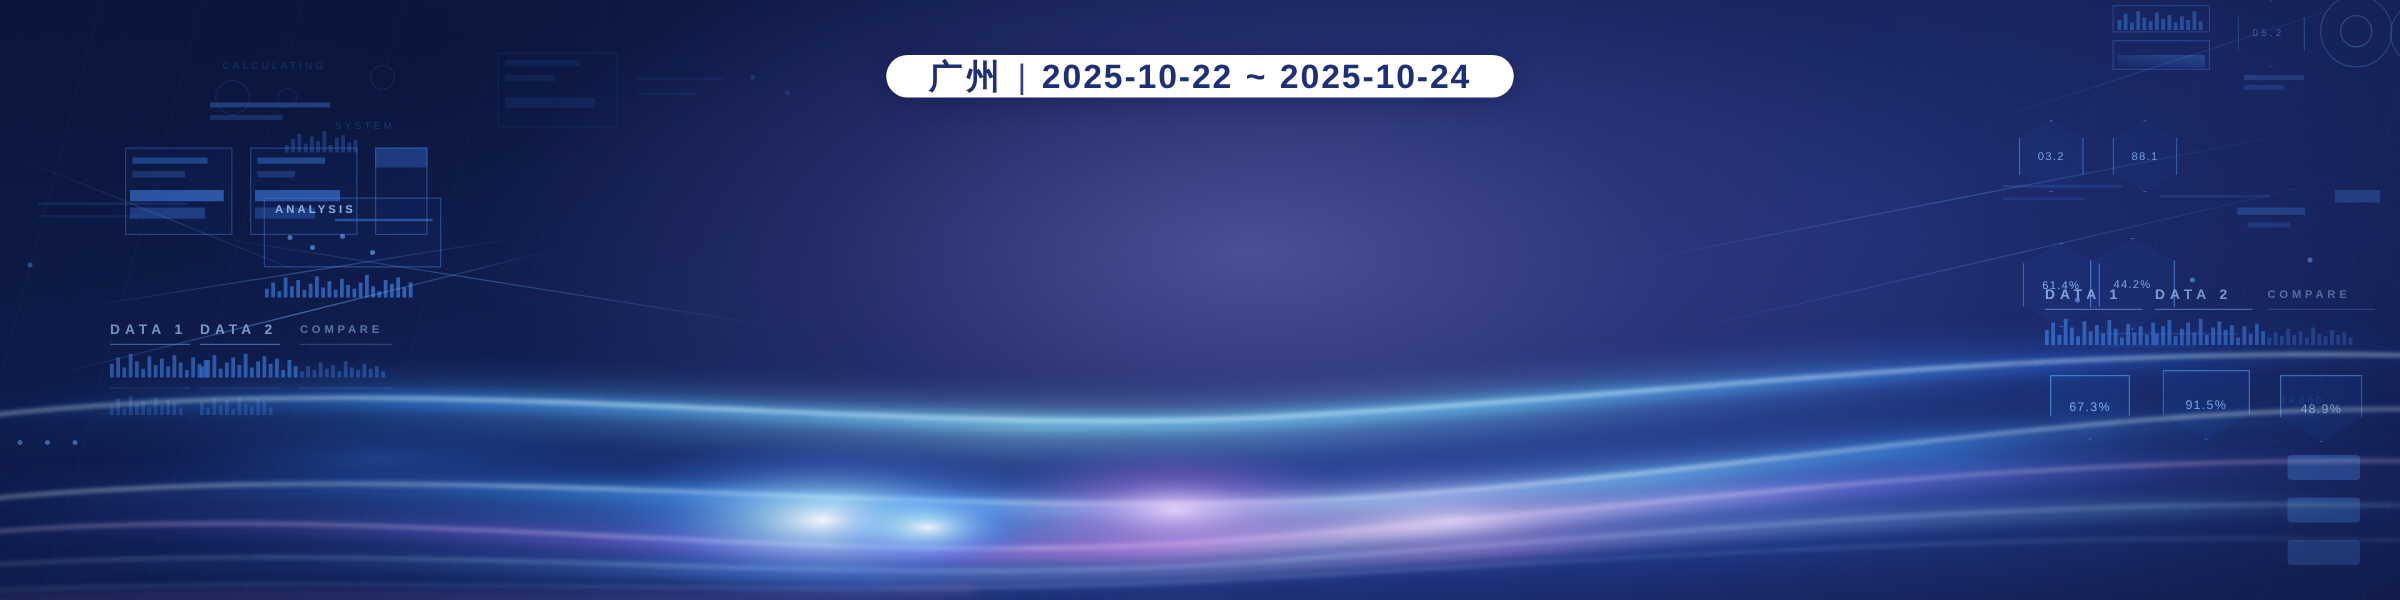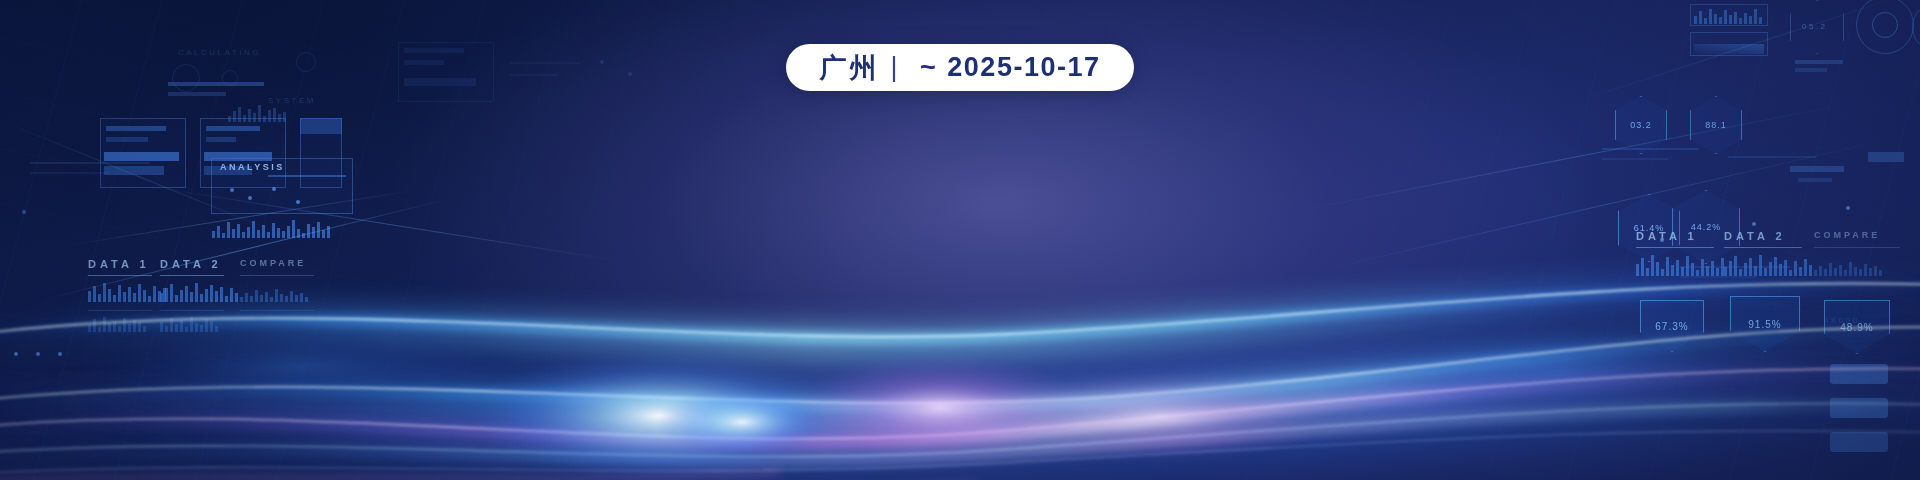--- a/index.html
+++ b/index.html
@@ -127,21 +127,21 @@
     text-shadow:
       0 0 26px rgba(175,170,255,.85),
       0 0 58px rgba(120,118,220,.72),
       0 0 110px rgba(90,92,200,.55),
       0 2px 3px rgba(20,24,70,.35);
   }
 
   .pill{
     margin-top:44px;
     display:inline-flex; align-items:center;
-    height:47px;
+    height:34px;
     padding:0 34px;
     border-radius:24px;
     background:#ffffff;
     color:#1d2f77;
     font-size:27px;
     font-weight:700;
     letter-spacing:1.5px;
     white-space:nowrap;
     box-shadow:0 2px 18px rgba(10,20,60,.35);
   }
@@ -586,18 +586,19 @@
     <path d="M120,276 C 400,264 700,280 980,262" stroke="#c879e8" stroke-width="3" fill="none" filter="url(#blurM)" opacity=".28"></path>
   </svg>
 
   <div class="layer vignette"></div>
 
   <div class="content">
 
     <div class="pill">
       <span class="city">广州</span>
       <span class="sep">|</span>
+      <span>2025-10-22</span>
       <span class="tilde">~</span>
-      <span>2025-10-17</span>
+      <span>2025-10-24</span>
     </div>
   </div>
 
 </div>
 
 </body></html>

